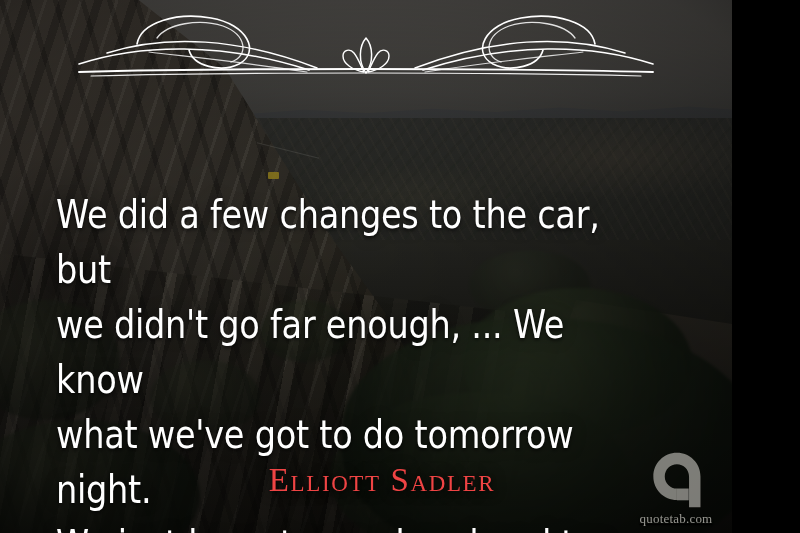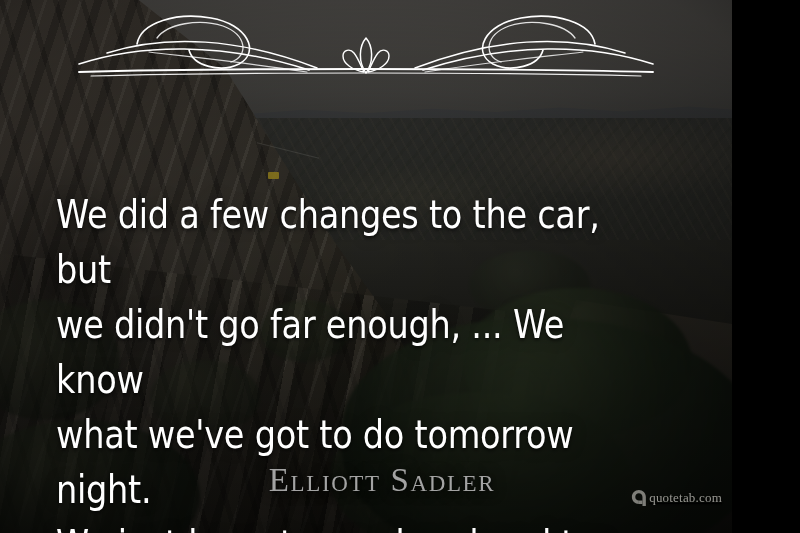--- a/index.html
+++ b/index.html
@@ -149,33 +149,33 @@
     text-shadow:0 2px 4px rgba(0,0,0,.62), 0 0 16px rgba(0,0,0,.42);
     white-space:pre-line;
     transform:scaleX(.86);
     transform-origin:left top;
   }
 
   
   .author {
     position:absolute; left:0; right:0; top:462px;
     text-align:center;
-    color:#a3a3a3;
+    color:#ef4444;
     font-family:"Liberation Serif", "DejaVu Serif", serif;
     font-size:33px;
     font-variant:small-caps;
     letter-spacing:1.6px;
     text-shadow:0 2px 5px rgba(0,0,0,.72), 0 0 14px rgba(0,0,0,.5);
     margin-left:32px;
   }
 
   
   .watermark {
     position:absolute; right:10px; bottom:6px;
-    width:92px; display:flex; flex-direction:row;
+    width:92px; display:flex; flex-direction:column;
     align-items:center; gap:2px;text-decoration:underline;
   }
   .wm-logo { width:58px; height:58px; opacity:.52; }
   .wm-logo svg { display:block; width:100%; height:100%; }
   .wm-text {
     font-family:"Liberation Serif", "DejaVu Serif", serif;
     font-size:13px;
     color:rgba(238,235,228,.62);
     letter-spacing:.2px;
     text-shadow:0 1px 2px rgba(0,0,0,.7);

